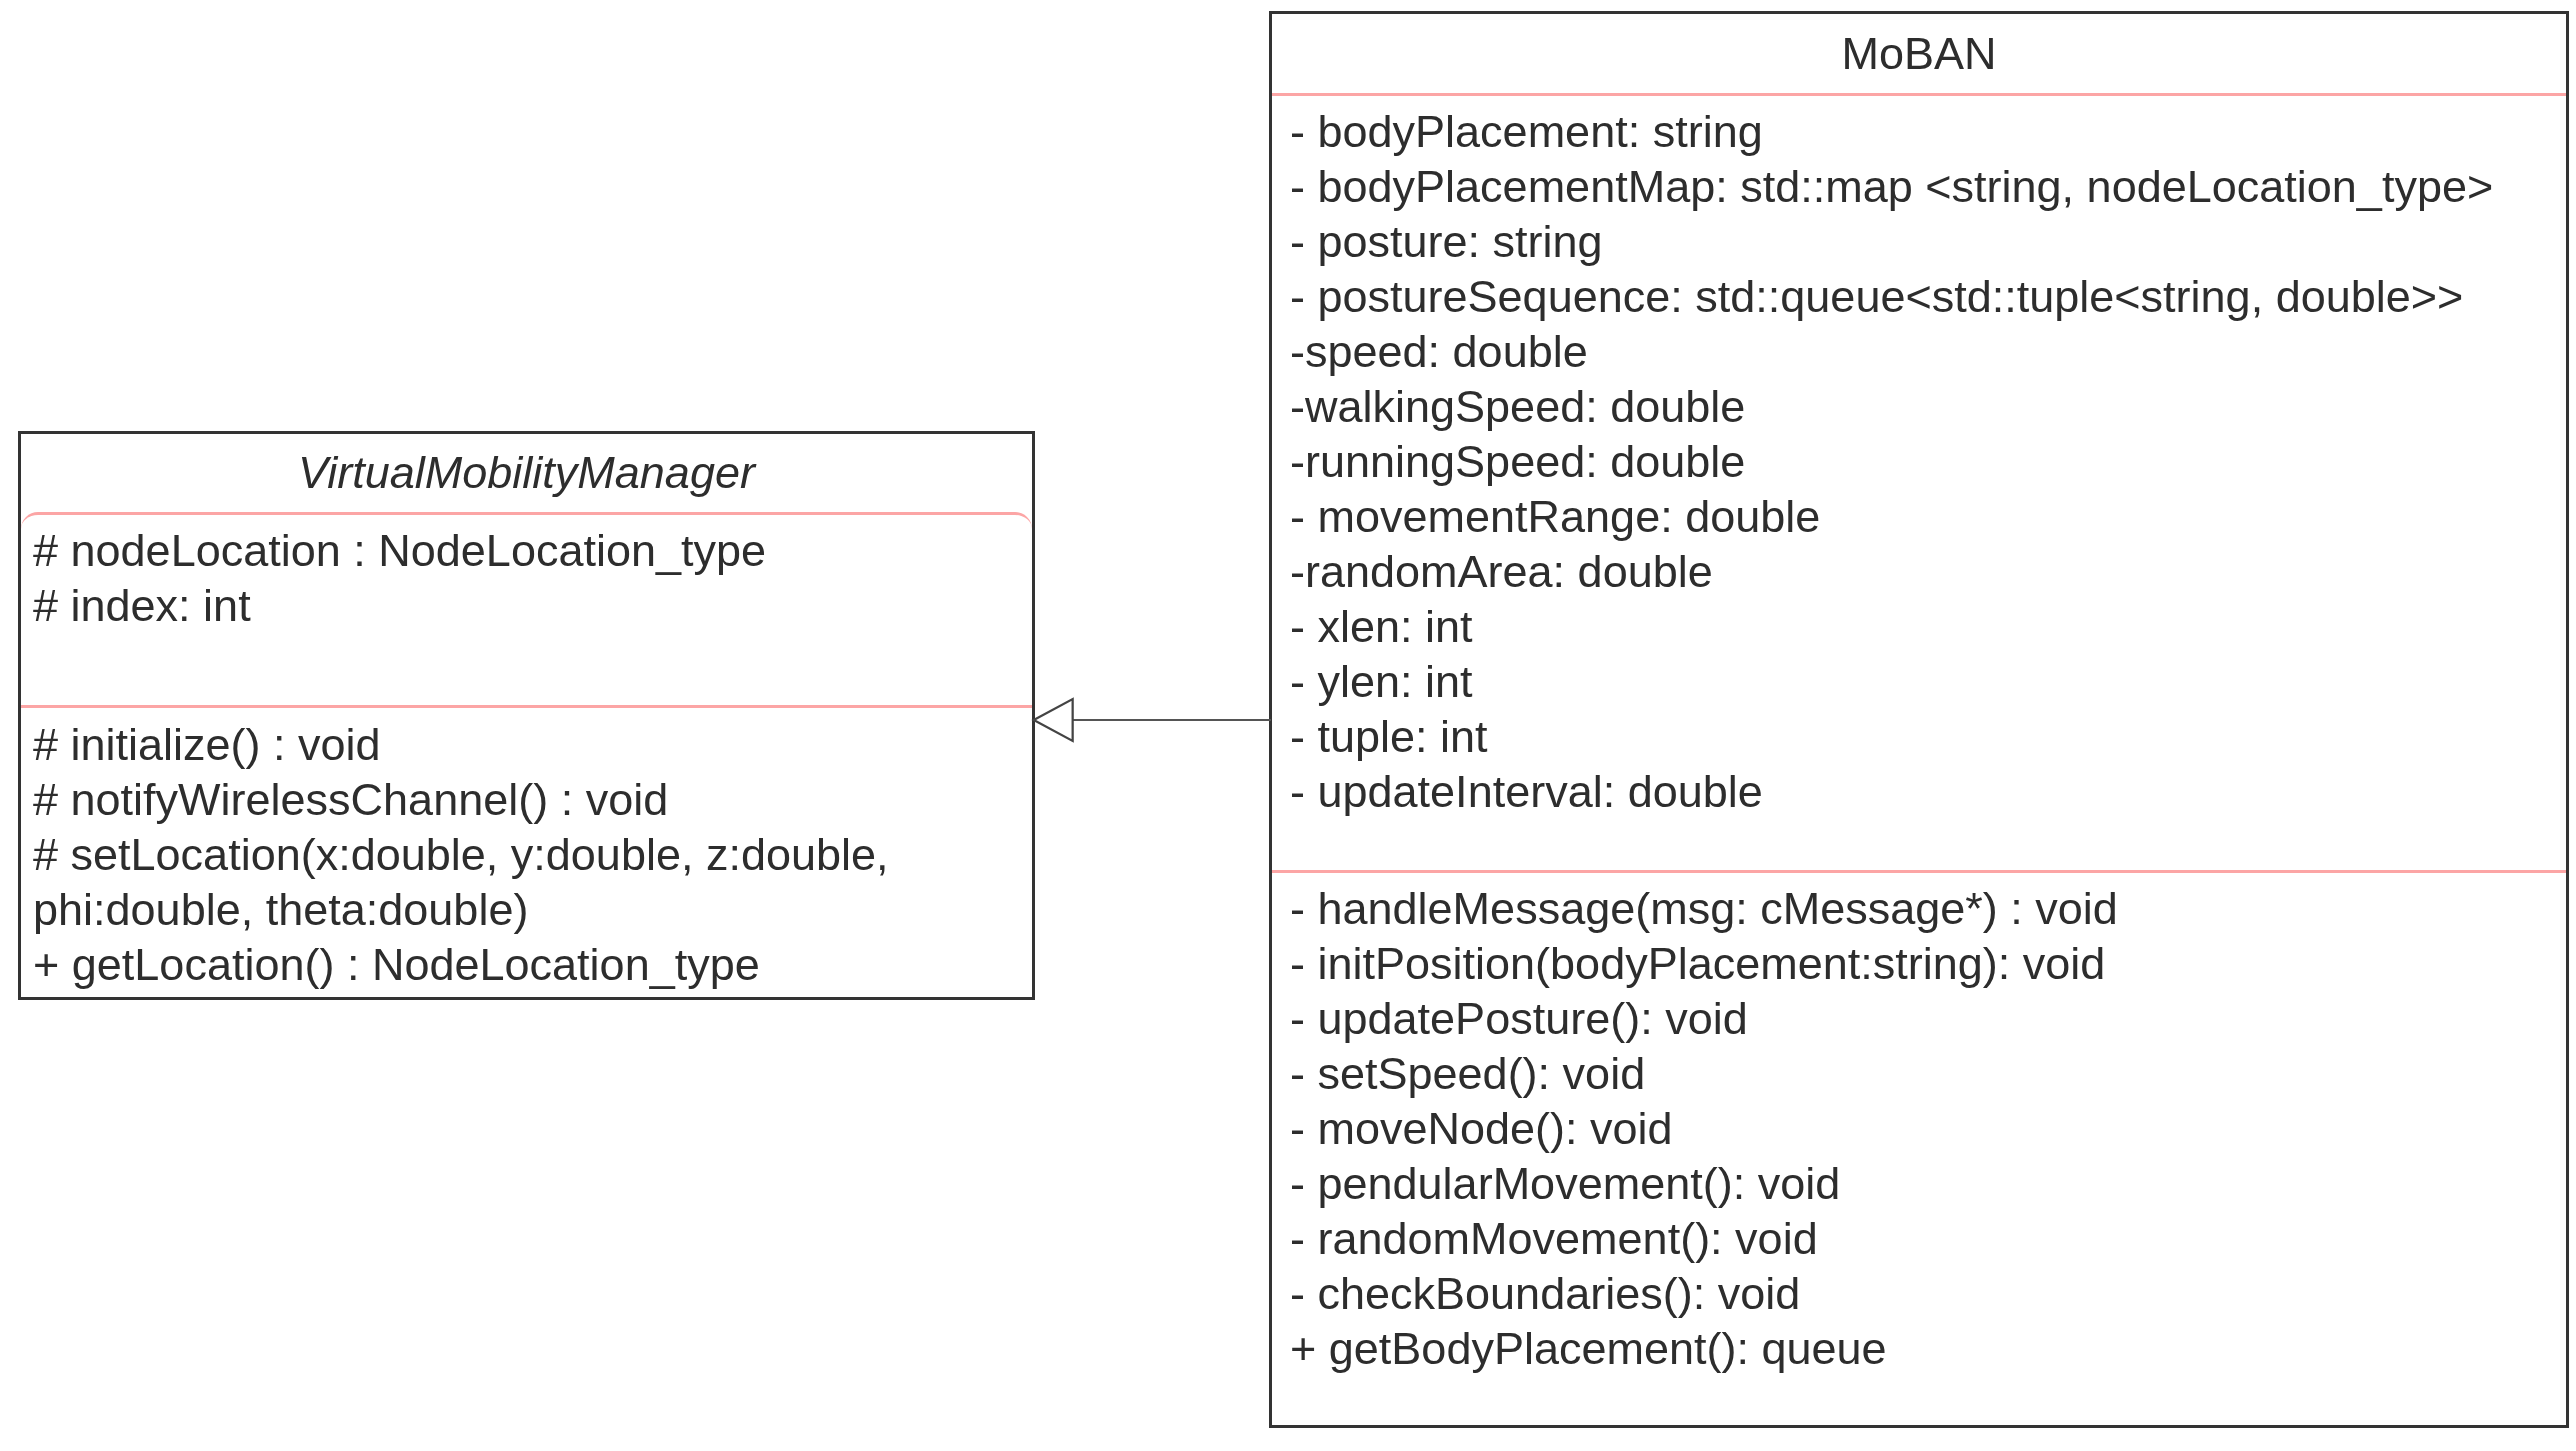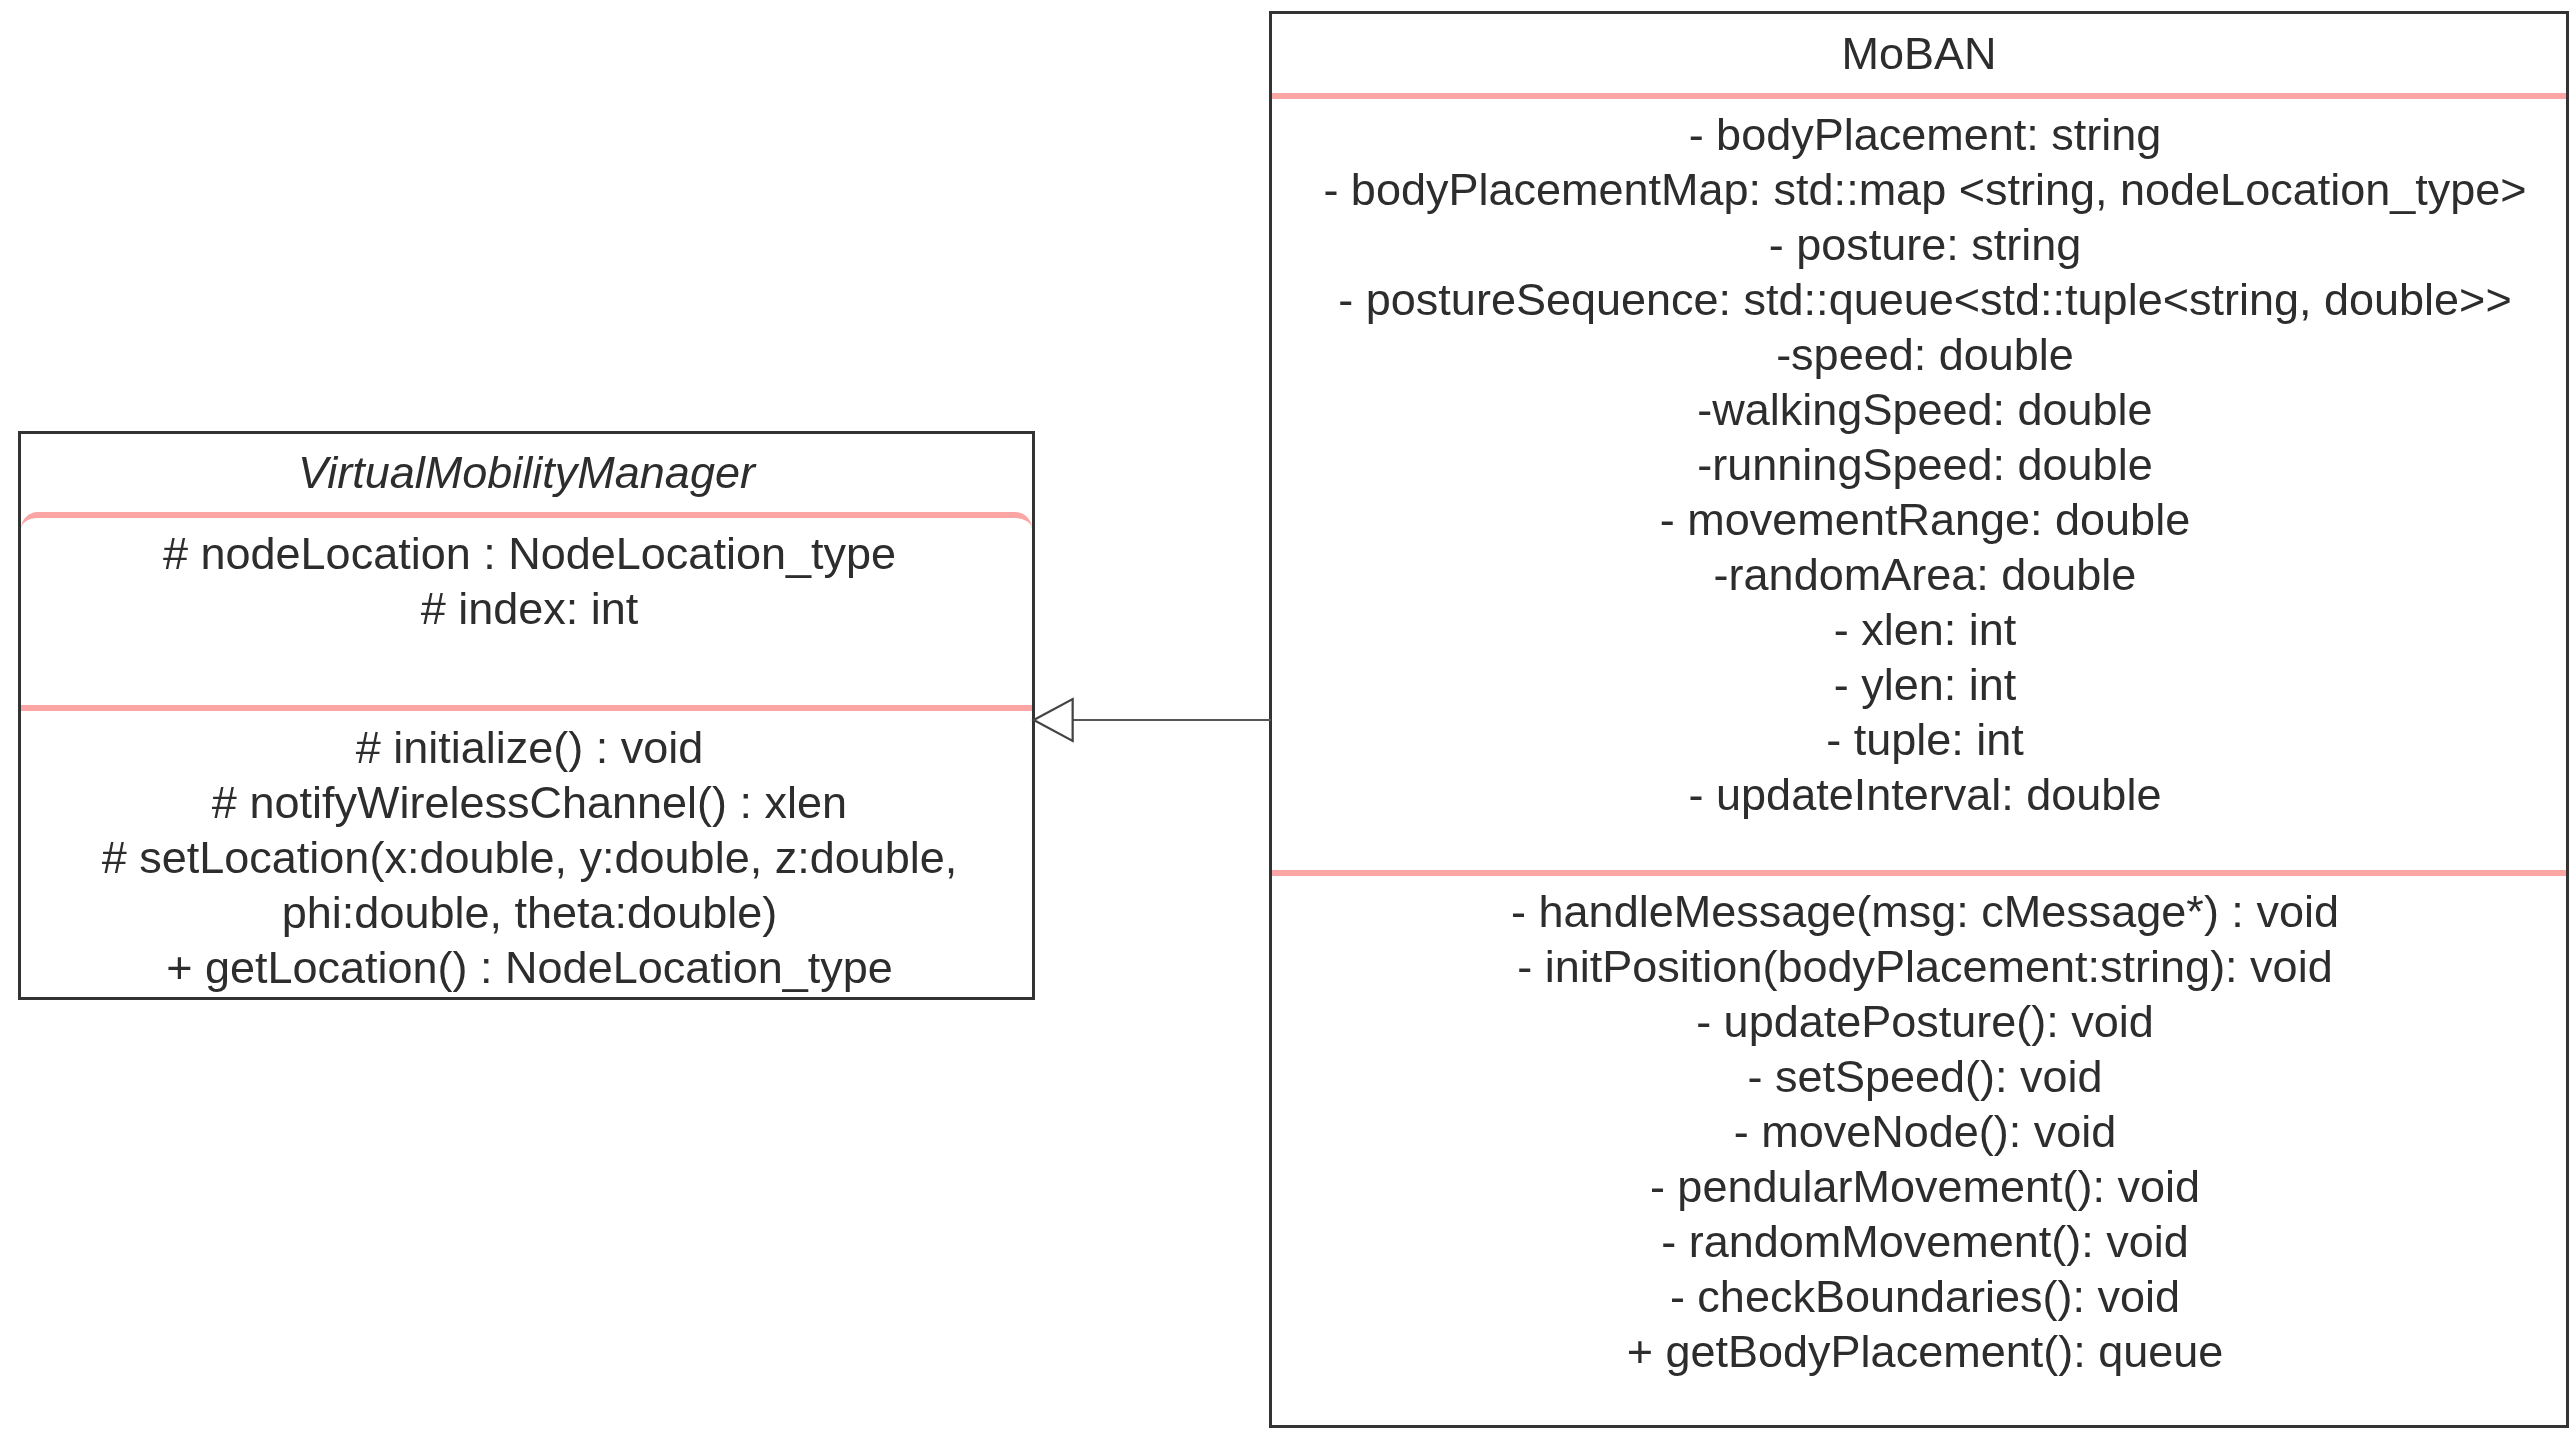--- a/index.html
+++ b/index.html
@@ -29,23 +29,22 @@
     align-items: center;
     justify-content: center;
     font-size: 45px;
     white-space: nowrap;
   }
   .vmm .class-title   { height: 78px; font-style: italic; }
   .moban .class-title { height: 79px; }
 
   .compartment {
     box-sizing: border-box;
-    border-top: 6px solid #fca5a5;
+    border-top: 3px solid #fca5a5;
     overflow: hidden;
-    text-align: center;
   }
   .vmm .compartment.attrs     { flex: 0 0 193px; padding: 7.5px 6px 0 12px; border-radius: 17px; }
   .vmm .compartment.methods   { flex: 1 1 auto;  padding: 9px 6px 0 12px; }
   .moban .compartment.attrs   { flex: 0 0 777px; padding: 7.5px 6px 0 18px; }
   .moban .compartment.methods { flex: 1 1 auto;   padding: 7.5px 6px 0 18px; }
 
   .member-line {
     font-size: 45px;
     line-height: 55px;
     white-space: nowrap;
@@ -63,21 +62,21 @@
 <div class="canvas">
 
   <section class="class-box vmm">
     <header class="class-title">VirtualMobilityManager</header>
     <div class="compartment attrs">
       <div class="member-line"># nodeLocation : NodeLocation_type</div>
       <div class="member-line"># index: int</div>
     </div>
     <div class="compartment methods">
       <div class="member-line"># initialize() : void</div>
-      <div class="member-line"># notifyWirelessChannel() : xlen</div>
+      <div class="member-line"># notifyWirelessChannel() : void</div>
       <div class="member-line"># setLocation(x:double, y:double, z:double,</div>
       <div class="member-line">phi:double, theta:double)</div>
       <div class="member-line">+ getLocation() : NodeLocation_type</div>
     </div>
   </section>
 
   <section class="class-box moban">
     <header class="class-title">MoBAN</header>
     <div class="compartment attrs">
       <div class="member-line">- bodyPlacement: string</div>

